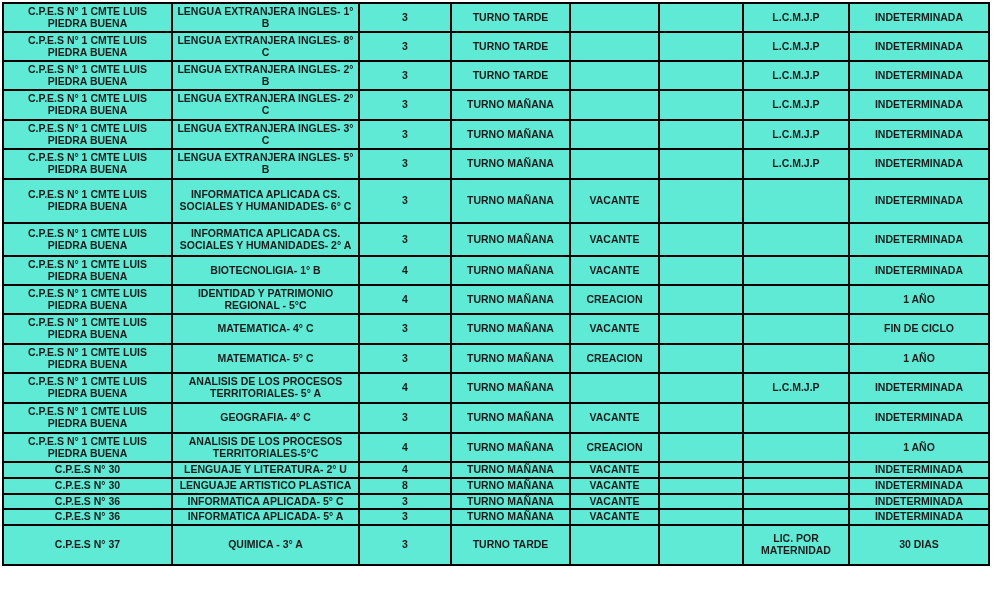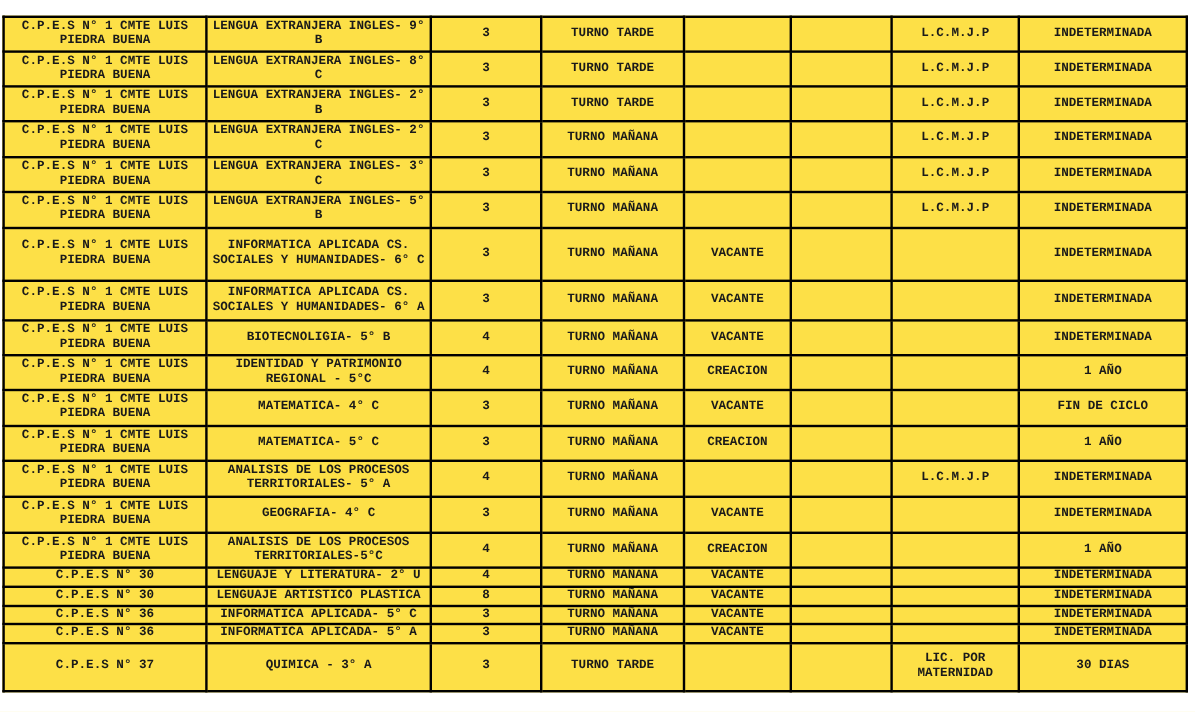--- a/index.html
+++ b/index.html
@@ -13,23 +13,22 @@
   }
   .sheet {
     position: relative;
     width: 996px;
     height: 593px;
     background: #ffffff;
   }
   table.vacancies {
     border-collapse: collapse;
     table-layout: fixed;
-    margin: 13px 0 0 2px;
-    background: #fde047;
-    font-family: Liberation Mono, monospace;
+    margin: 2px 0 0 2px;
+    background: #5eead4;
   }
   table.vacancies td {
     border: 2px solid #000000;
     font-weight: bold;
     font-size: 10.5px;
     line-height: 1.12;
     color: #1a1a1a;
     text-align: center;
     vertical-align: middle;
     padding: 1px 3px;
@@ -48,21 +47,21 @@
       <col style="width:92px">
       <col style="width:119px">
       <col style="width:89px">
       <col style="width:84px">
       <col style="width:106px">
       <col style="width:140px">
     </colgroup>
     <tbody>
         <tr style="height: 29px;">
           <td>C.P.E.S N° 1 CMTE LUIS PIEDRA BUENA</td>
-          <td>LENGUA EXTRANJERA INGLES- 9° B</td>
+          <td>LENGUA EXTRANJERA INGLES- 1° B</td>
           <td>3</td>
           <td>TURNO TARDE</td>
           <td></td>
           <td></td>
           <td>L.C.M.J.P</td>
           <td>INDETERMINADA</td>
         </tr>
         <tr style="height: 29px;">
           <td>C.P.E.S N° 1 CMTE LUIS PIEDRA BUENA</td>
           <td>LENGUA EXTRANJERA INGLES- 8° C</td>
@@ -118,31 +117,31 @@
           <td>INFORMATICA APLICADA CS. SOCIALES Y HUMANIDADES- 6° C</td>
           <td>3</td>
           <td>TURNO MAÑANA</td>
           <td>VACANTE</td>
           <td></td>
           <td></td>
           <td>INDETERMINADA</td>
         </tr>
         <tr style="height: 33px;">
           <td>C.P.E.S N° 1 CMTE LUIS PIEDRA BUENA</td>
-          <td>INFORMATICA APLICADA CS. SOCIALES Y HUMANIDADES- 6° A</td>
-          <td>3</td>
-          <td>TURNO MAÑANA</td>
-          <td>VACANTE</td>
-          <td></td>
-          <td></td>
-          <td>INDETERMINADA</td>
-        </tr>
-        <tr style="height: 29px;">
-          <td>C.P.E.S N° 1 CMTE LUIS PIEDRA BUENA</td>
-          <td>BIOTECNOLIGIA- 5° B</td>
+          <td>INFORMATICA APLICADA CS. SOCIALES Y HUMANIDADES- 2° A</td>
+          <td>3</td>
+          <td>TURNO MAÑANA</td>
+          <td>VACANTE</td>
+          <td></td>
+          <td></td>
+          <td>INDETERMINADA</td>
+        </tr>
+        <tr style="height: 29px;">
+          <td>C.P.E.S N° 1 CMTE LUIS PIEDRA BUENA</td>
+          <td>BIOTECNOLIGIA- 1° B</td>
           <td>4</td>
           <td>TURNO MAÑANA</td>
           <td>VACANTE</td>
           <td></td>
           <td></td>
           <td>INDETERMINADA</td>
         </tr>
         <tr style="height: 29px;">
           <td>C.P.E.S N° 1 CMTE LUIS PIEDRA BUENA</td>
           <td>IDENTIDAD Y PATRIMONIO REGIONAL - 5°C</td>

